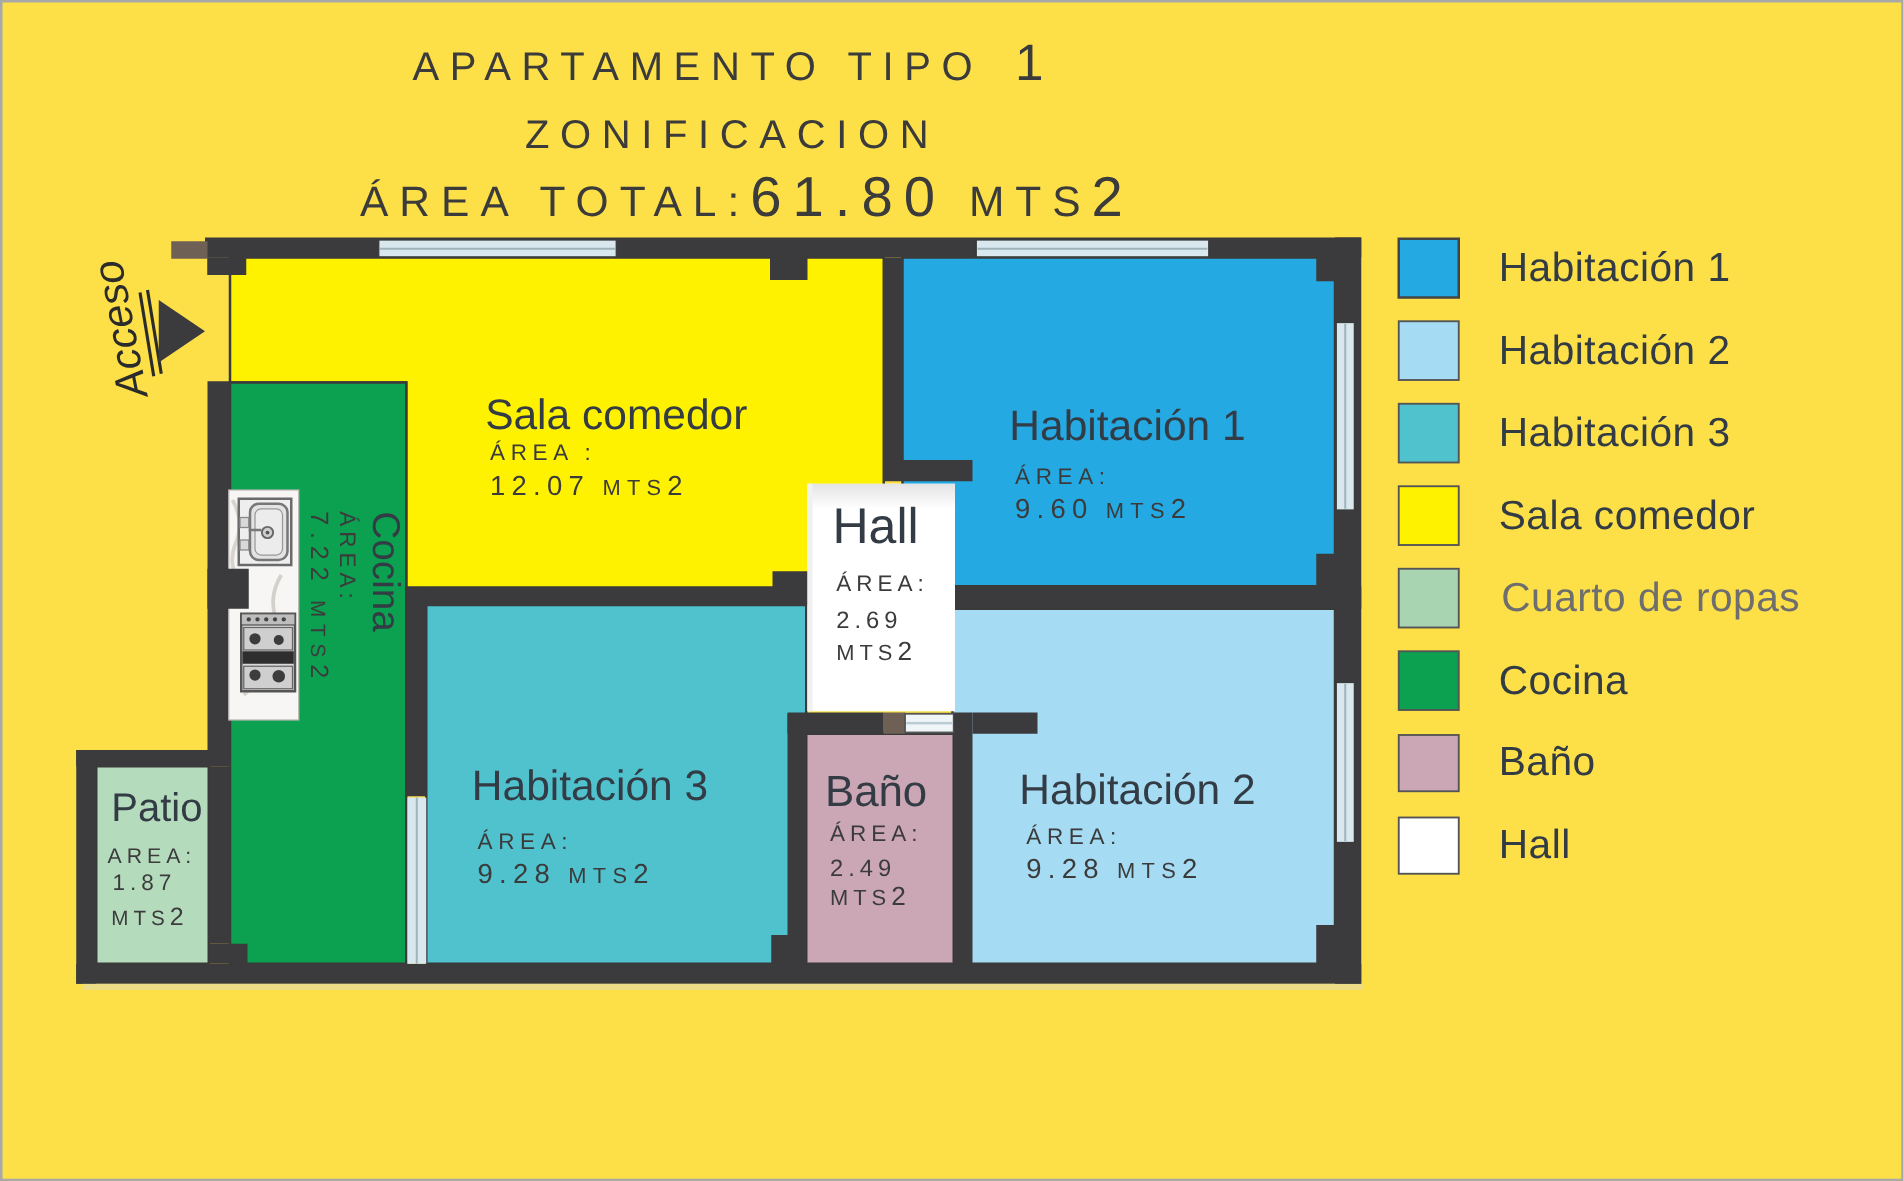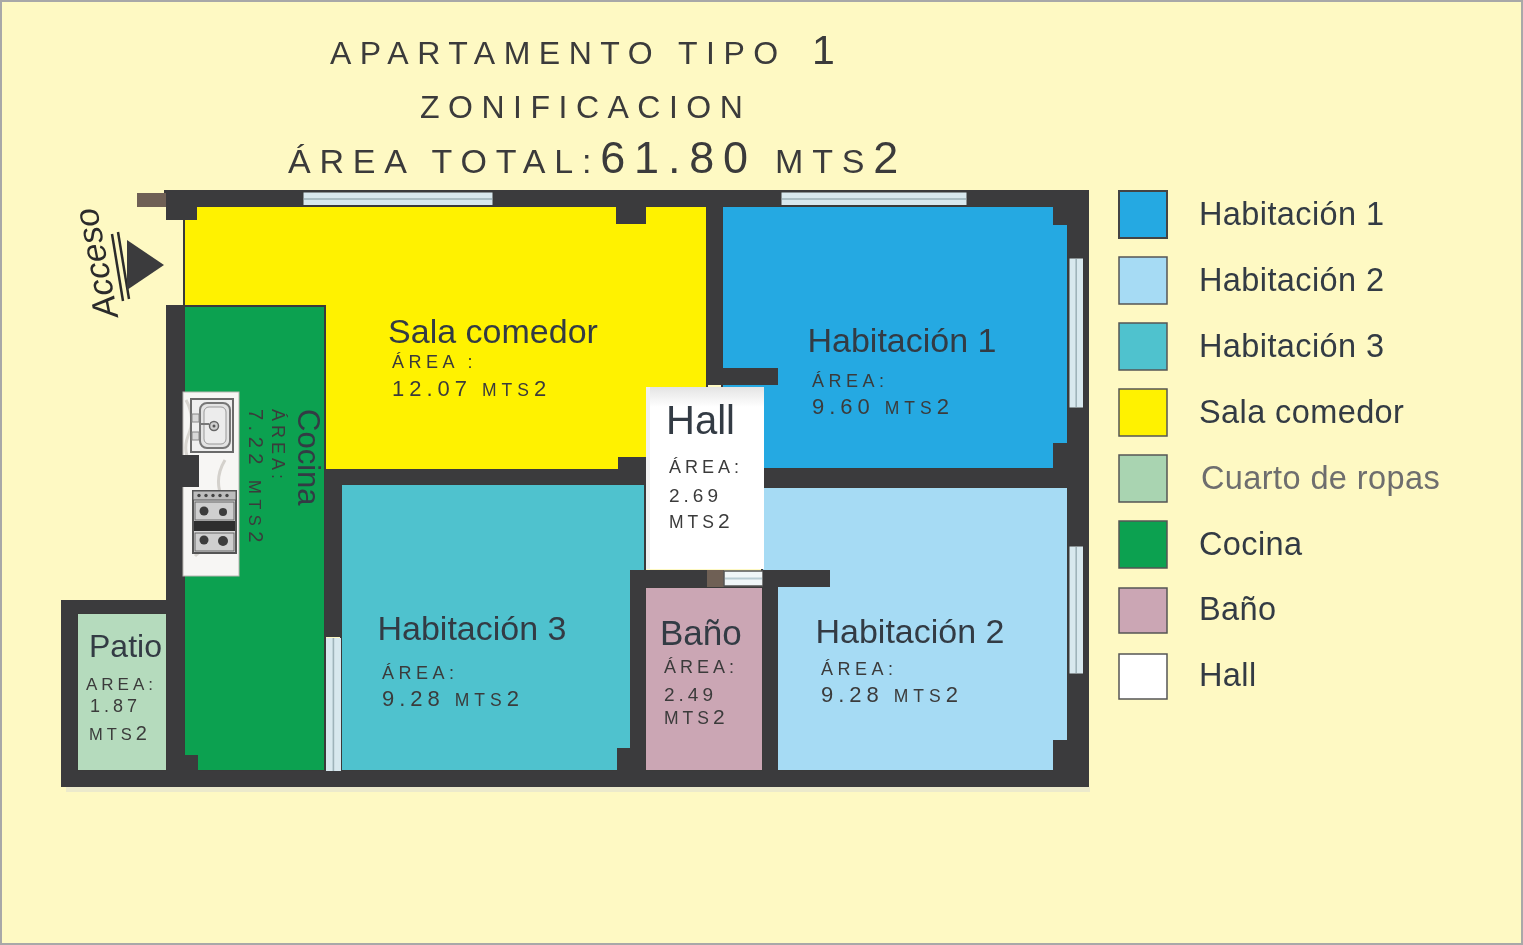--- a/index.html
+++ b/index.html
@@ -1,16 +1,16 @@
 <!DOCTYPE html>
 <html><head>
 <meta charset="utf-8">
 <style>
   html,body{margin:0;padding:0;background:#ffffff;}
-  #page{position:relative;width:1523px;height:945px;background:#fef9c3;overflow:hidden;}
+  #page{position:relative;width:1523px;height:945px;background:#fde047;overflow:hidden;}
   svg{display:block;}
   text{font-family:"Liberation Sans",sans-serif;}
   .ttl{fill:#3b3b3b;}
   .lbl{fill:#333b44;}
   .tec{fill:#3b3b3b;}
 </style>
 </head>
 <body>
 <div id="page">
 <svg width="1523" height="945" viewBox="0 0 1523 945">

